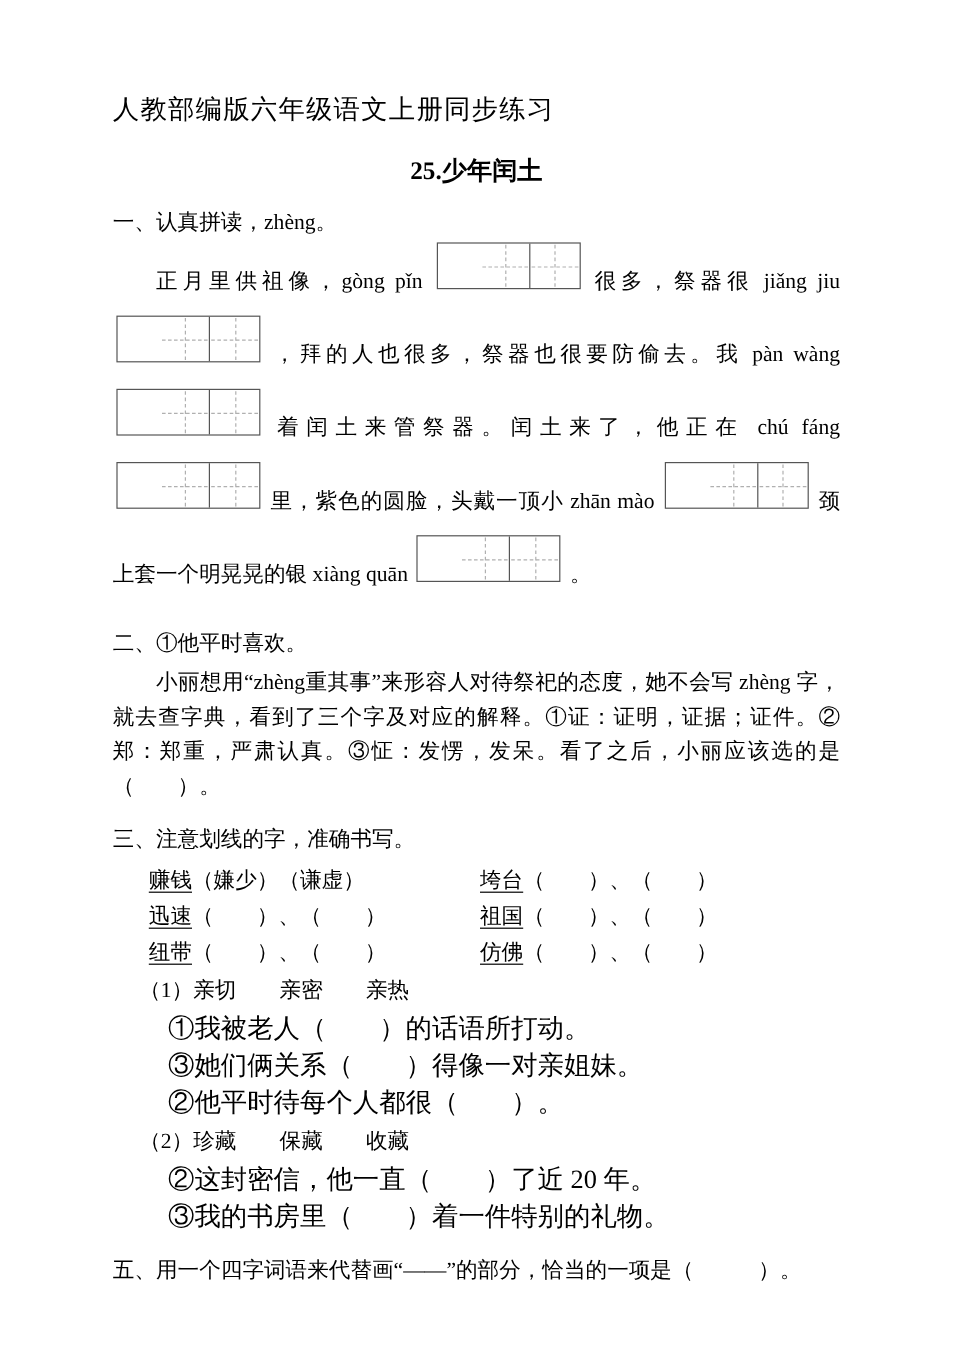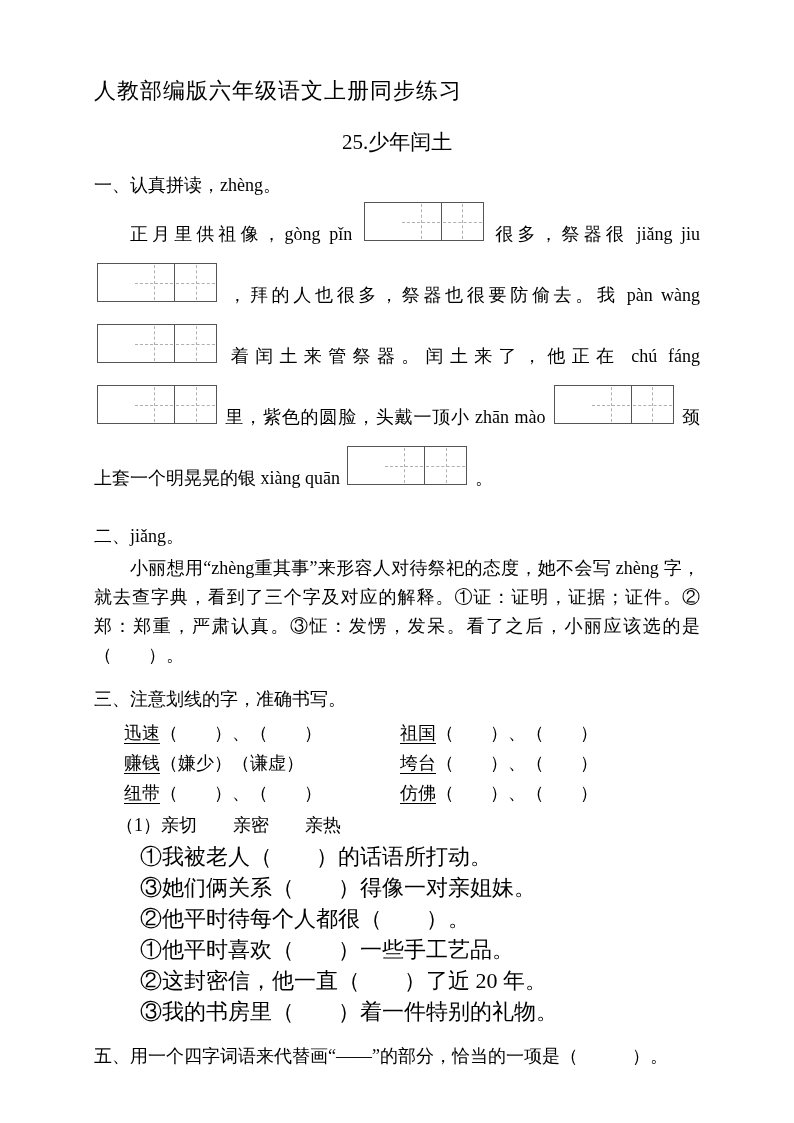--- a/index.html
+++ b/index.html
@@ -17,21 +17,21 @@
   }
   .doc-title {
     text-align: left;
     font-size: 22px;
     font-weight: 400;
     letter-spacing: 1px;
   }
   .doc-subtitle {
     text-align: center;
     font-size: 21px;
-    font-weight: 400;
+    font-weight: 700;
     margin-top: 22px;
   }
   .sec-heading {
     font-size: 18px;
     line-height: 30px;
     margin-top: 14px;
   }
   
   .flow {
     font-size: 18px;
@@ -126,48 +126,48 @@
       <span class="tian-grid"><span class="tian-cell"></span><span class="tian-cell"></span></span>
       <span>里，紫色的圆脸，头戴一顶小 zhān mào</span>
       <span class="tian-grid"><span class="tian-cell"></span><span class="tian-cell"></span></span>
       <span>颈上套一个明晃晃的银 xiàng quān</span>
       <span class="tian-grid"><span class="tian-cell"></span><span class="tian-cell"></span></span>
       <span>。</span>
     </p>
   </div>
 
   <div>
-    <div class="sec-heading">二、jiǎng。</div>
+    <div class="sec-heading">二、①他平时喜欢。</div>
     <p class="body-par">小丽想用“zhèng重其事”来形容人对待祭祀的态度，她不会写 zhèng 字，就去查字典，看到了三个字及对应的解释。①证：证明，证据；证件。②郑：郑重，严肃认真。③怔：发愣，发呆。看了之后，小丽应该选的是（　　）。</p>
   </div>
 
   <div>
     <div class="sec-heading">三、注意划线的字，准确书写。</div>
     <div class="pair-rows">
       <div class="pair-row">
+        <span class="pair-col-l"><span class="u">赚钱</span><span>（嫌少）（谦虚）</span></span>
+        <span class="pair-col-r"><span class="u">垮台</span><span>（　　）、（　　）</span></span>
+      </div>
+      <div class="pair-row">
         <span class="pair-col-l"><span class="u">迅速</span><span>（　　）、（　　）</span></span>
         <span class="pair-col-r"><span class="u">祖国</span><span>（　　）、（　　）</span></span>
-      </div>
-      <div class="pair-row">
-        <span class="pair-col-l"><span class="u">赚钱</span><span>（嫌少）（谦虚）</span></span>
-        <span class="pair-col-r"><span class="u">垮台</span><span>（　　）、（　　）</span></span>
       </div>
       <div class="pair-row">
         <span class="pair-col-l"><span class="u">纽带</span><span>（　　）、（　　）</span></span>
         <span class="pair-col-r"><span class="u">仿佛</span><span>（　　）、（　　）</span></span>
       </div>
     </div>
   </div>
 
   <div>
     <div class="group-label">（1）亲切　　亲密　　亲热</div>
     <div class="group-item">①我被老人（　　）的话语所打动。</div>
     <div class="group-item">③她们俩关系（　　）得像一对亲姐妹。</div>
     <div class="group-item">②他平时待每个人都很（　　）。</div>
-    <div class="group-item">①他平时喜欢（　　）一些手工艺品。</div>
+    <div class="group-label">（2）珍藏　　保藏　　收藏</div>
     <div class="group-item">②这封密信，他一直（　　）了近 20 年。</div>
     <div class="group-item">③我的书房里（　　）着一件特别的礼物。</div>
   </div>
 
   <div>
     <div class="sec-heading">五、用一个四字词语来代替画“——”的部分，恰当的一项是（　　　）。</div>
 
   </div>
 
 </div>

